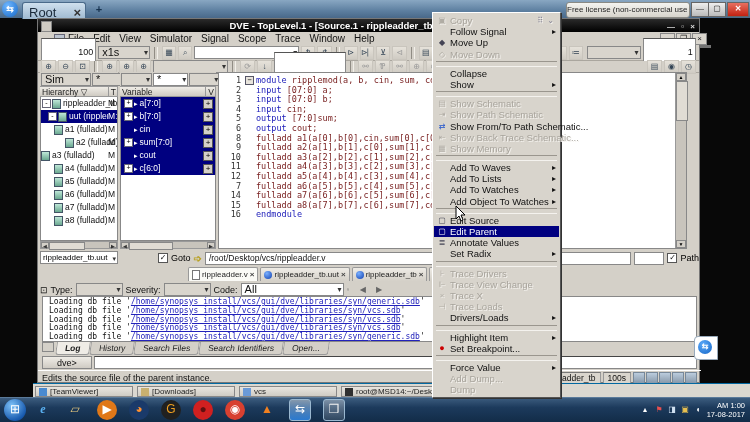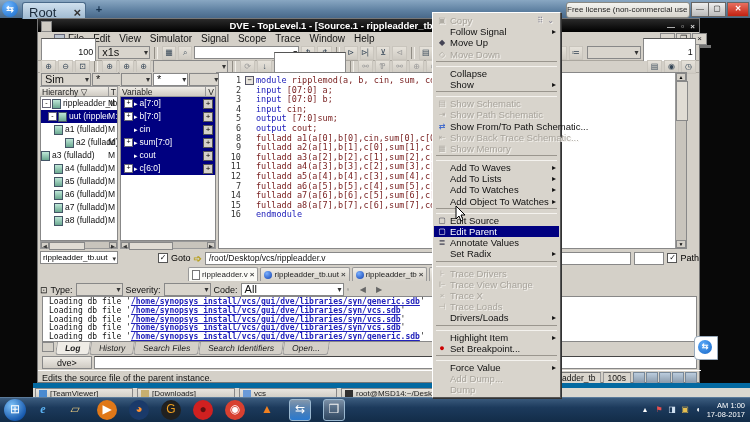--- a/index.html
+++ b/index.html
@@ -106,21 +106,21 @@
   .dtab{height:13px;background:linear-gradient(#efece6,#d4d0c8);border:1px solid #999;border-bottom:none;
     border-radius:2px 2px 0 0;font-size:8px;line-height:12px;padding:0 3px;white-space:nowrap;display:flex;gap:2px;align-items:center;color:#222;}
   .dtab.active{background:#fafaf6;}
   .dtab .ti{width:8px;height:8px;border-radius:4px;background:radial-gradient(circle at 35% 30%,#7ab0ff,#1040b0);}
   .dtab .ti.doc{border-radius:0;background:#fff;border:1px solid #777;width:6px;height:8px;}
   .dtab .tx{color:#444;font-weight:bold;}
   
   #log-head{left:2px;top:264px;width:659px;height:13px;display:flex;align-items:center;gap:3px;font-size:9px;color:#111;}
   #log-area{left:4px;top:277px;width:655px;height:46px;background:#fff;border:1px solid #888;box-sizing:border-box;overflow:hidden;padding:1px 0 0 6px;}
   .lrow{height:8.8px;line-height:8.8px;font-size:8px;font-family:"DejaVu Sans Mono",monospace;color:#111;white-space:pre;}
-  .lrow a{color:#2222bb;text-decoration:underline;font-weight:bold;}
+  .lrow a{color:#2222bb;text-decoration:underline;}
   #log-stub{left:4px;top:323px;width:10px;height:8px;background:#d4d0c8;border:1px solid #888;}
   #log-tabs{left:4px;top:323px;width:655px;height:13px;display:flex;gap:0;padding-left:14px;font-size:8.5px;}
   .ltab{padding:0 8px;border:1px solid #999;border-top:none;border-radius:0 0 3px 3px;background:#d4d0c8;
     line-height:12px;color:#222;transform:skewX(-8deg);}
   .ltab.active{background:#efece6;font-weight:bold;}
   #dve-row{left:4px;top:337px;width:655px;height:13px;display:flex;gap:2px;}
   #dve-btn{width:48px;background:linear-gradient(#efece6,#cfcbc3);border:1px solid #888;font-size:9px;
     text-align:center;line-height:12px;color:#111;}
   #dve-input{flex:1;background:#fff;border:1px solid #888;border-top-color:#444;}
   
@@ -147,22 +147,22 @@
   .cm-sep{height:4px;border-top:1px solid #9a968e;border-bottom:1px solid #f4f2ee;margin:1px 2px;}
   .cm-extra{position:absolute;right:4px;top:0;color:#889;font-size:8px;letter-spacing:1px;}
   
   #cursor{left:455px;top:205px;z-index:60;}
   
   #tv-handle{left:694px;top:336px;width:22px;height:22px;background:#fff;border-radius:4px 0 0 4px;
     border:1px solid #9ab;z-index:5;}
   #tv-handle div{margin:3px;width:14px;height:14px;border-radius:7px;background:radial-gradient(circle at 35% 30%,#5aa8f8,#1668c8);
     color:#fff;font-size:8px;line-height:14px;text-align:center;font-weight:bold;}
   
-  #rtaskbar{left:33px;top:383px;width:717px;height:14px;background:#dbd8d0;border-top:5px solid #0369a1;
-    display:flex;gap:4px;align-items:flex-start;padding:0 2px;box-sizing:border-box;}
+  #rtaskbar{left:33px;top:383px;width:717px;height:14px;background:#dbd8d0;border-top:1px solid #0369a1;
+    display:flex;gap:4px;align-items:flex-end;padding:0 2px;box-sizing:border-box;}
   .rtb{width:98px;height:11px;border:1px solid #888;background:linear-gradient(#e8e5df,#cfccc4);
     font-size:8px;line-height:10px;color:#222;display:flex;gap:3px;align-items:center;padding:0 3px;
     box-sizing:border-box;white-space:nowrap;overflow:hidden;}
   .rtb.active{background:#f2f0ea;border-color:#555;}
   .rtb .ri{width:8px;height:8px;flex:none;}
   
   #wtaskbar{left:0;top:397px;width:750px;height:25px;
     background:linear-gradient(#3c5c7e,#1c3a5c 40%,#122c48);border-top:1px solid #5a7a9a;
     display:flex;align-items:center;gap:7px;padding-left:4px;box-sizing:border-box;}
   #start-orb{width:22px;height:22px;border-radius:11px;background:radial-gradient(circle at 35% 30%,#7ec2f8,#1a5cb0 70%,#0a3a78);

